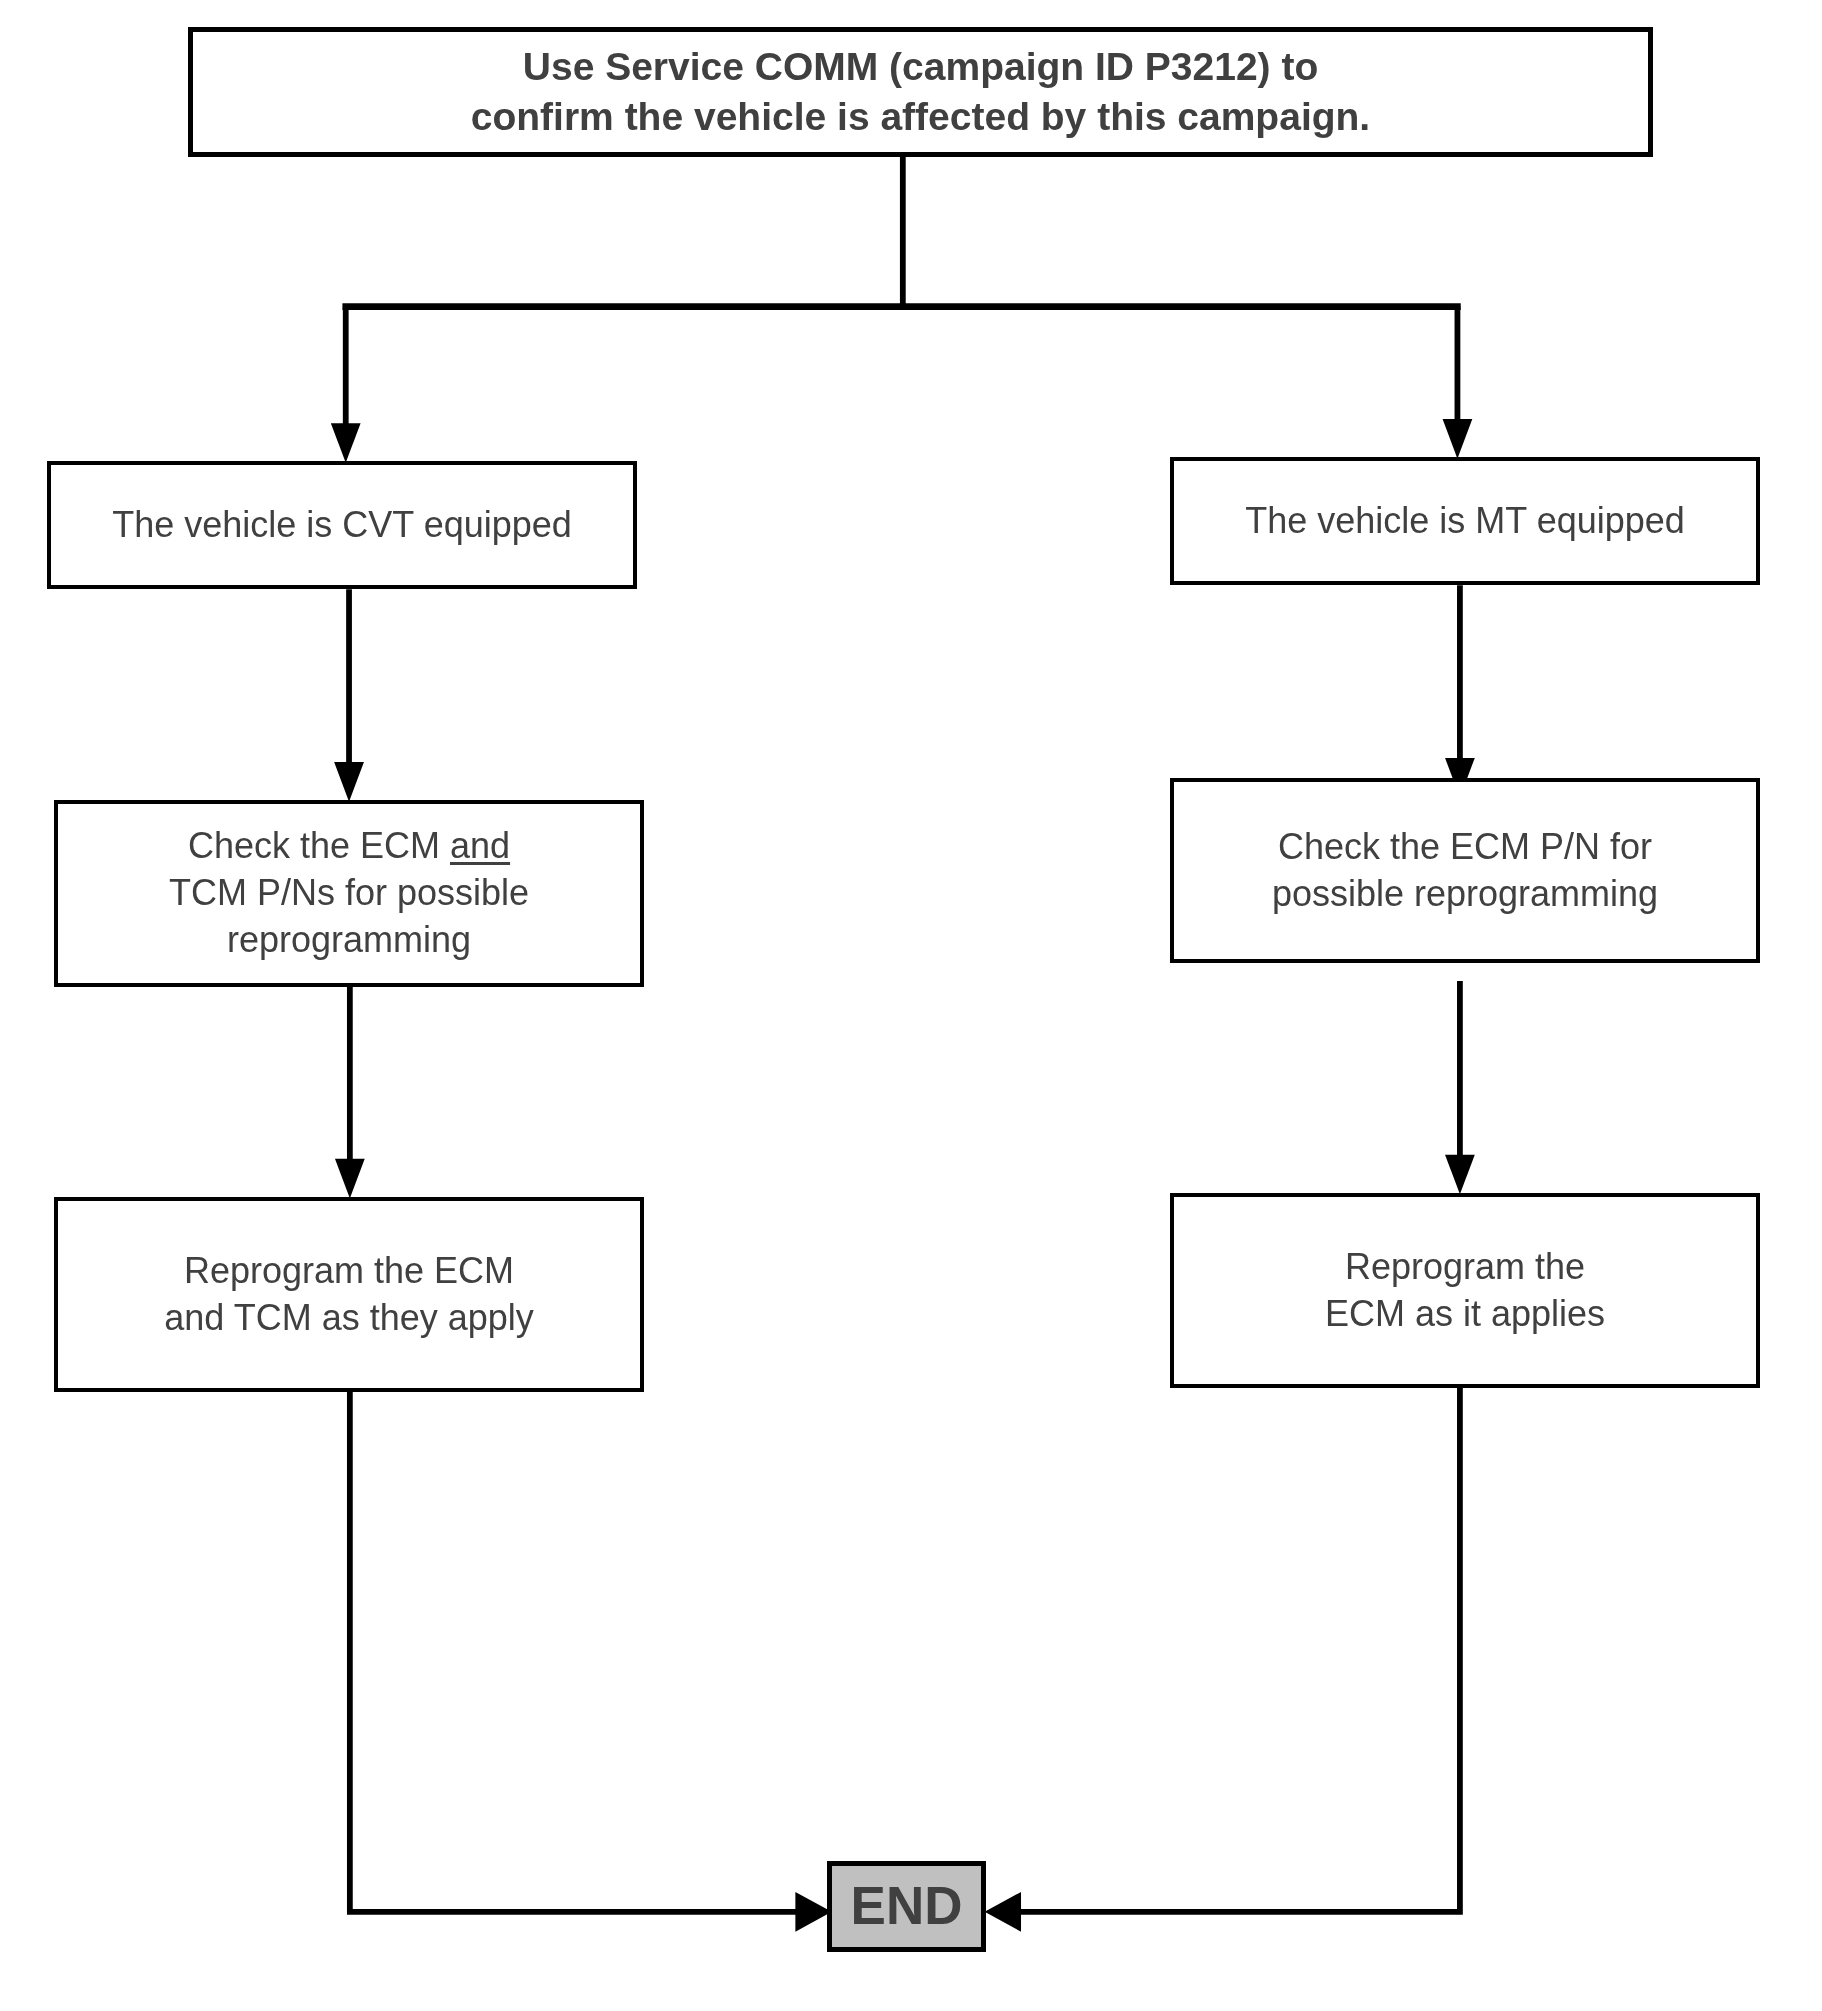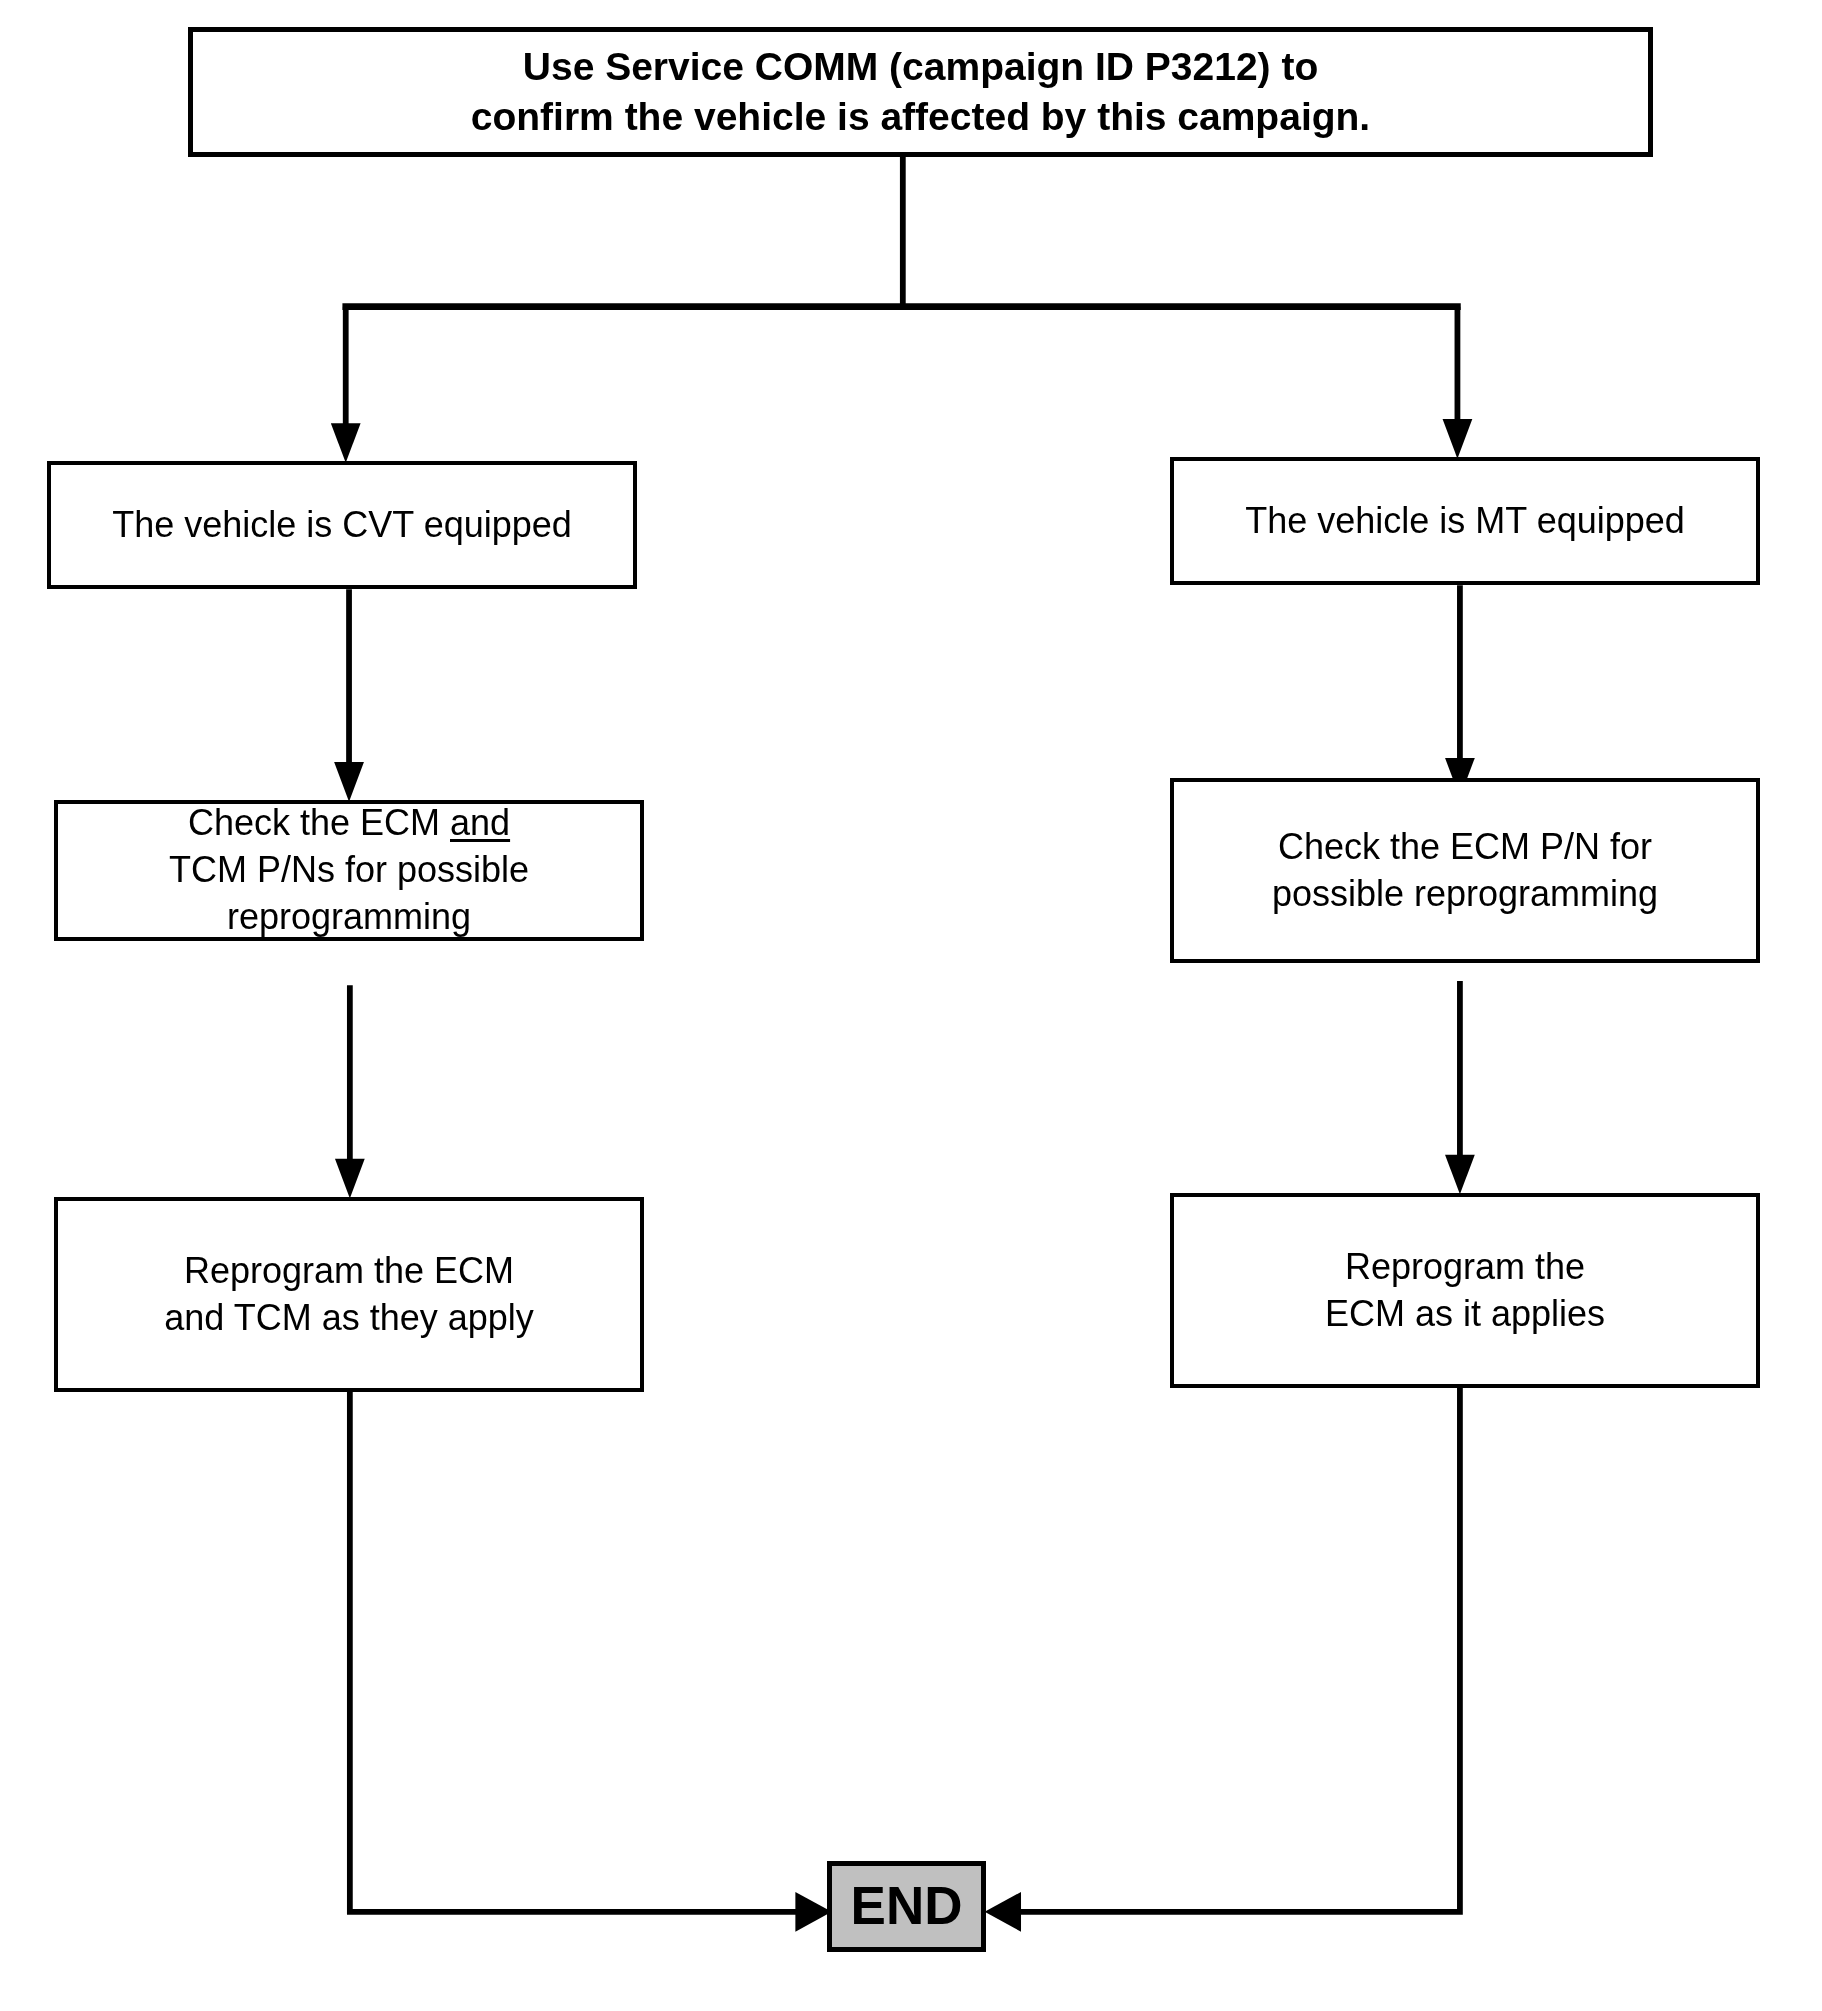--- a/index.html
+++ b/index.html
@@ -30,21 +30,21 @@
     border: 4.1px solid #000000;
     background: #ffffff;
     display: flex;
     align-items: center;
     justify-content: center;
     text-align: center;
   }
   .node-text {
     display: block;
     width: 100%;
-    color: #000000;
+    color: #404040;
     line-height: 1.30;
     white-space: pre-line;
     padding: 0 8.3px;
     box-sizing: border-box;
   }
   
   #node-start {
     left: 188px;
     top: 27px;
     width: 1465px;
@@ -67,21 +67,21 @@
     left: 1170px;
     top: 457px;
     width: 590px;
     height: 128px;
   }
   
   #node-check-cvt {
     left: 54px;
     top: 800px;
     width: 590px;
-    height: 141px;
+    height: 187px;
   }
   #node-check-mt {
     left: 1170px;
     top: 778px;
     width: 590px;
     height: 185px;
   }
   
   #node-reprogram-cvt {
     left: 54px;

